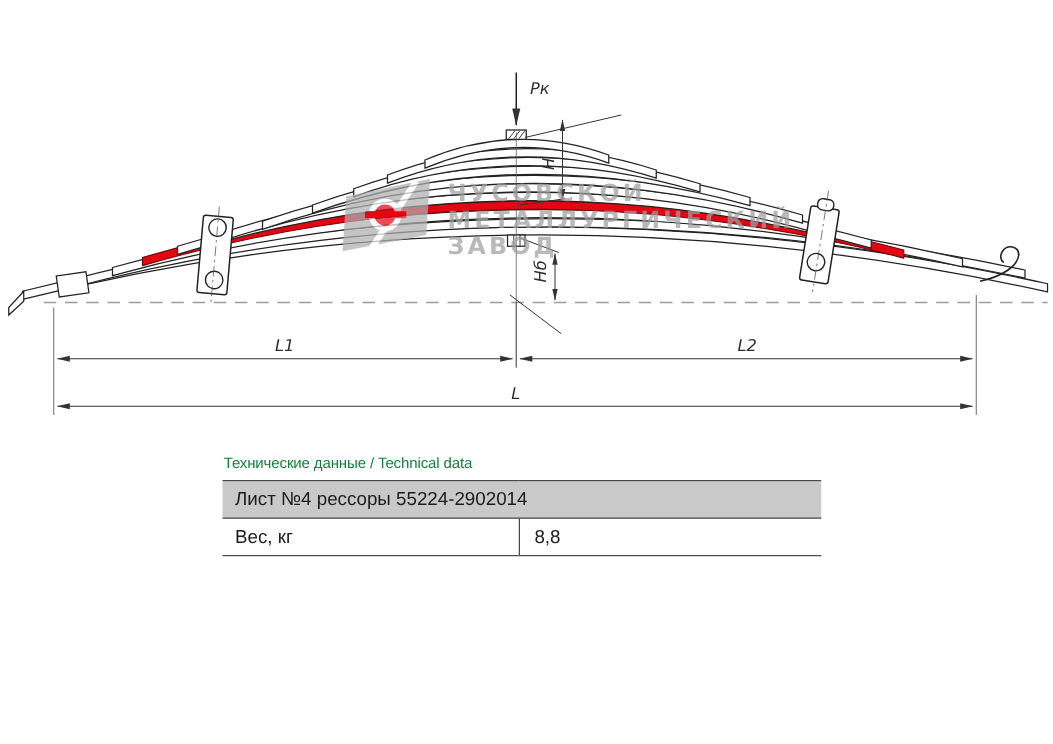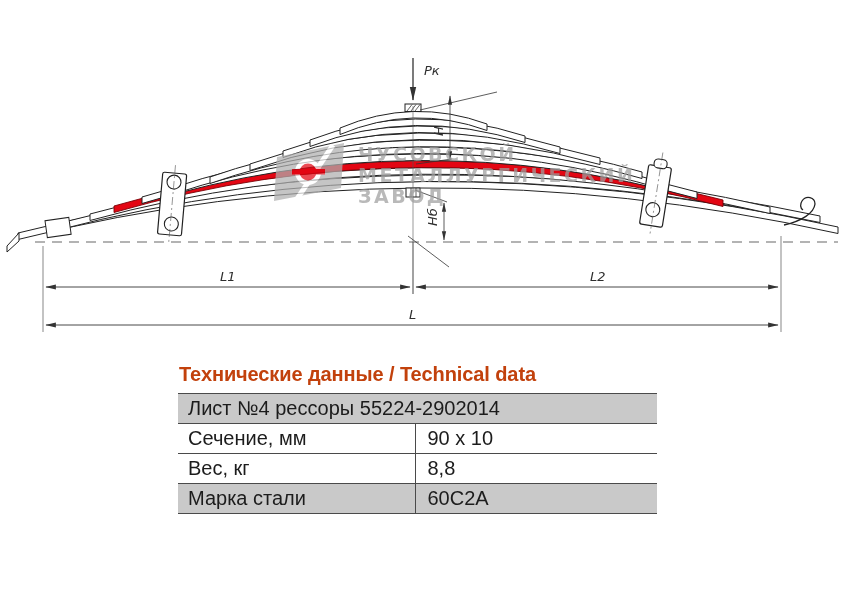--- a/index.html
+++ b/index.html
@@ -4,25 +4,25 @@
 <style>
   html,body{margin:0;padding:0;background:#fff;}
   body{width:842px;height:595px;position:relative;overflow:hidden;
        font-family:"Liberation Sans",sans-serif;}
   #stage{position:absolute;inset:0;}
   svg text{font-family:"DejaVu Sans","Liberation Sans",sans-serif;}
   .dimlab{font-style:italic;font-size:13px;fill:#2e2e2e;}
   .wmtext{font-weight:bold;font-size:19px;letter-spacing:2.5px;fill:#9f9f9f;}
   
   .tech{position:absolute;left:178px;top:363px;width:479px;}
-  .tech-title{color:#c2410c;font-weight:bold;font-size:20px;margin:0 0 7px 1px;
+  .tech-title{color:#15803d;font-weight:normal;font-size:12px;margin:0 0 7px 1px;
               letter-spacing:-0.1px;}
   table.specs{border-collapse:collapse;width:479px;table-layout:fixed;
               border-top:1.5px solid #4a4a4a;border-bottom:1.5px solid #4a4a4a;
-              font-size:20px;color:#1c1c1c;}
+              font-size:15px;color:#1c1c1c;}
   table.specs tr{height:30px;border-top:1.5px solid #4a4a4a;}
   table.specs tr:first-child{border-top:none;}
   table.specs td{padding:0 0 0 10px;vertical-align:middle;}
   table.specs td.val{border-left:1.5px solid #4a4a4a;padding-left:12px;}
   table.specs tr.g{background:#c9c9c9;}
   table.specs tr.w{background:#ffffff;}
   col.c1{width:237px;} col.c2{width:242px;}
 </style>
 </head>
 <body>
@@ -137,28 +137,20 @@
     <table class="specs">
       <colgroup>
           <col class="c1">
           <col class="c2">
         </colgroup>
       <tbody>
           <tr class="g">
         <td colspan="2">Лист №4 рессоры 55224-2902014</td>
       </tr>
       <tr class="w">
-        <td class="lbl">Сечение, мм</td>
-        <td class="val">90 x 10</td>
-      </tr>
-      <tr class="w">
         <td class="lbl">Вес, кг</td>
         <td class="val">8,8</td>
-      </tr>
-      <tr class="g">
-        <td class="lbl">Марка стали</td>
-        <td class="val">60С2А</td>
       </tr>
     </tbody>
       </table>
   </div>
 
 </div>
 
 </body></html>

